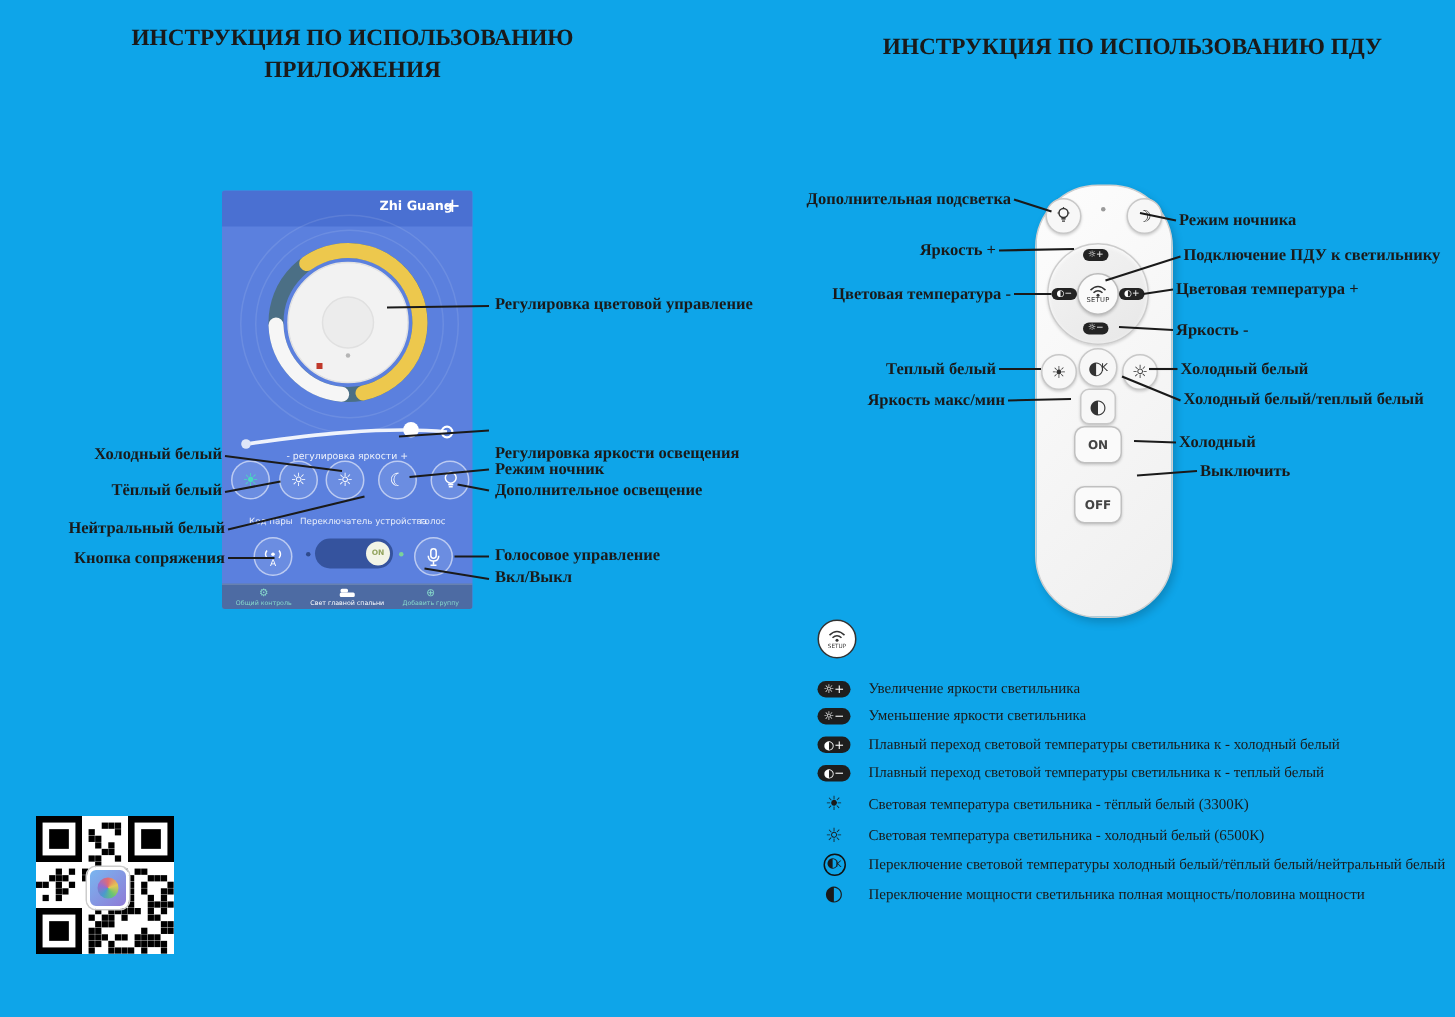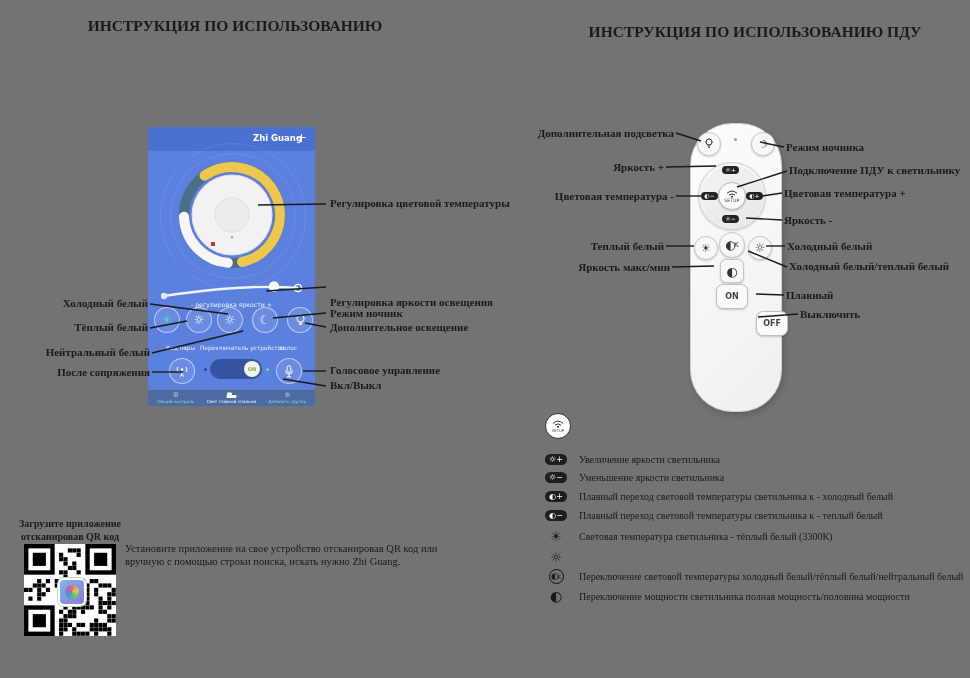--- a/index.html
+++ b/index.html
@@ -1,16 +1,16 @@
 <!DOCTYPE html>
 <html><head>
 <meta charset="utf-8">
 <style>
   html,body{margin:0;padding:0;background:#fff;}
-  .page{position:relative;width:970px;height:678px;background:#737373;overflow:hidden;
+  .page{position:relative;width:970px;height:678px;background:#0ea5e9;overflow:hidden;
         font-family:"Liberation Serif",serif;color:#1a1a1a;}
   .abs{position:absolute;}
   
   .doc-title{font-weight:bold;font-size:15.5px;text-align:center;line-height:1.35;}
   
   .lbl{font-size:11px;font-weight:bold;white-space:nowrap;}
   .lbl.r{text-align:right;}
   svg.lines{position:absolute;left:0;top:0;width:970px;height:678px;pointer-events:none;}
   svg.lines line{stroke:#1a1a1a;stroke-width:1.4;}
   
@@ -75,20 +75,21 @@
   .appicon .swirl{width:14px;height:14px;border-radius:50%;
            background:conic-gradient(#e66,#ec4,#6c6,#49c,#96c,#e66);opacity:.9;}
 </style>
 </head>
 <body>
 
 <div class="page">
 
   <div class="abs doc-title" style="left:40px;top:16px;width:390px;">
     <div>ИНСТРУКЦИЯ ПО ИСПОЛЬЗОВАНИЮ</div>
+    <div>ПРИЛОЖЕНИЯ</div>
   </div>
   <div class="abs doc-title" style="left:545px;top:22px;width:420px;">
     <div>ИНСТРУКЦИЯ ПО ИСПОЛЬЗОВАНИЮ ПДУ</div>
   </div>
 
   <div class="abs phone">
     <div class="phone-header">
       <div class="phone-title">Zhi Guang</div>
       <div class="phone-plus">+</div>
     </div>
@@ -177,23 +178,23 @@
       <div class="navitem nav-teal">
         <span class="glyph">⊕</span>
         <span class="t">Добавить группу</span>
       </div>
     </div>
   </div>
 
   <div class="abs lbl r" style="right:822px;top:297px;">Холодный белый</div>
   <div class="abs lbl r" style="right:822px;top:321px;">Тёплый белый</div>
   <div class="abs lbl r" style="right:820px;top:346px;padding-left:44px;">Нейтральный белый</div>
-  <div class="abs lbl r" style="right:820px;top:366px;">После сопряжения</div>
-
-  <div class="abs lbl" style="left:330px;top:197px;">Регулировка цветовой температуры</div>
+  <div class="abs lbl r" style="right:820px;top:366px;">Кнопка сопряжения</div>
+
+  <div class="abs lbl" style="left:330px;top:197px;">Регулировка цветовой управление</div>
   <div class="abs lbl" style="left:330px;top:280px;margin-top:16px;">Регулировка яркости освещения</div>
   <div class="abs lbl" style="left:330px;top:307px;">Режим ночник</div>
   <div class="abs lbl" style="left:330px;top:321px;">Дополнительное освещение</div>
   <div class="abs lbl" style="left:330px;top:364px;">Голосовое управление</div>
   <div class="abs lbl" style="left:330px;top:379px;">Вкл/Выкл</div>
 
   <div class="abs remote">
 
     <div class="rbtn" style="left:6px;top:8px;width:22px;height:22px;">
       <svg width="10" height="12" viewBox="0 0 10 12">
@@ -235,36 +236,36 @@
     </div>
     <div class="rbtn" style="left:57px;top:112px;width:22px;height:22px;font-size:12px;">
       <span>☼</span>
     </div>
 
     <div class="rbtn" style="left:29px;top:135px;width:22px;height:22px;border-radius:6px;font-size:13px;">
       <span>◐</span>
     </div>
 
     <div class="onoff" style="top:160px;">ON</div>
-    <div class="onoff" style="top:187px;margin-left:40px;">OFF</div>
+    <div class="onoff" style="top:200px;">OFF</div>
   </div>
 
   <div class="abs lbl r" style="right:296px;top:127px;">Дополнительная подсветка</div>
   <div class="abs lbl r" style="right:306px;top:161px;">Яркость +</div>
   <div class="abs lbl r" style="right:296px;top:190px;">Цветовая температура -</div>
   <div class="abs lbl r" style="right:306px;top:240px;">Теплый белый</div>
   <div class="abs lbl r" style="right:300px;top:261px;">Яркость макс/мин</div>
 
   <div class="abs lbl" style="left:786px;top:141px;">Режим ночника</div>
   <div class="abs lbl" style="left:789px;top:164px;">Подключение ПДУ к светильнику</div>
   <div class="abs lbl" style="left:784px;top:187px;">Цветовая температура +</div>
   <div class="abs lbl" style="left:784px;top:214px;">Яркость -</div>
   <div class="abs lbl" style="left:787px;top:240px;">Холодный белый</div>
   <div class="abs lbl" style="left:789px;top:260px;">Холодный белый/теплый белый</div>
-  <div class="abs lbl" style="left:786px;top:289px;">Плавный</div>
+  <div class="abs lbl" style="left:786px;top:289px;">Холодный</div>
   <div class="abs lbl" style="left:800px;top:308px;">Выключить</div>
 
   <svg class="lines">
     <line x1="150" y1="304" x2="228" y2="314"></line>
     <line x1="150" y1="328" x2="187" y2="321"></line>
     <line x1="152" y1="353" x2="243" y2="331"></line>
     <line x1="152" y1="372" x2="183" y2="372"></line>
     <line x1="326" y1="204" x2="258" y2="205"></line>
     <line x1="326" y1="287" x2="266" y2="291"></line>
     <line x1="326" y1="313" x2="273" y2="318"></line>
@@ -312,39 +313,36 @@
   <div class="legend-row" style="top:510px;">
     <span class="lpill">◐−</span>
     <span class="txt">Плавный переход световой температуры светильника к - теплый белый</span>
   </div>
   <div class="legend-row" style="top:529px;">
     <span class="lsun">☀</span>
     <span class="txt">Световая температура светильника - тёплый белый (3300К)</span>
   </div>
   <div class="legend-row" style="top:550px;">
     <span class="lsun">☼</span>
+    <span class="txt">Световая температура светильника - холодный белый (6500К)</span>
   </div>
   <div class="legend-row" style="top:569px;">
     <span class="lck">
       <span class="ck-circle">
           <span>◐</span>
           <span style="font-size:6px;margin-left:-2px;">K</span>
         </span>
     </span>
     <span class="txt">Переключение световой температуры холодный белый/тёплый белый/нейтральный белый</span>
   </div>
   <div class="legend-row" style="top:588px;">
     <span class="lsun" style="font-size:14px;">◐</span>
     <span class="txt">Переключение мощности светильника полная мощность/половина мощности</span>
   </div>
 
-  <div class="abs qr-head" style="left:14px;top:518px;width:112px;">
-    <div>Загрузите приложение</div>
-    <div>отсканировав QR код</div>
-  </div>
   <div class="abs" style="left:24px;top:544px;width:92px;height:92px;">
     <svg id="qr-svg" width="92" height="92">
         <rect x="0" y="0" width="92" height="92" fill="#fff"></rect>
         <rect x="43.80952380952381" y="4.380952380952381" width="4.161904761904762" height="4.161904761904762" fill="#000"></rect>
         <rect x="48.1904761904762" y="4.380952380952381" width="4.161904761904762" height="4.161904761904762" fill="#000"></rect>
         <rect x="52.57142857142858" y="4.380952380952381" width="4.161904761904762" height="4.161904761904762" fill="#000"></rect>
         <rect x="35.04761904761905" y="8.761904761904763" width="4.161904761904762" height="4.161904761904762" fill="#000"></rect>
         <rect x="52.57142857142858" y="8.761904761904763" width="4.161904761904762" height="4.161904761904762" fill="#000"></rect>
         <rect x="35.04761904761905" y="13.142857142857144" width="4.161904761904762" height="4.161904761904762" fill="#000"></rect>
         <rect x="39.42857142857143" y="13.142857142857144" width="4.161904761904762" height="4.161904761904762" fill="#000"></rect>
@@ -467,15 +465,14 @@
         <rect x="70.0952380952381" y="8.761904761904763" width="13.142857142857144" height="13.142857142857144" fill="#000"></rect>
         <rect x="0" y="61.33333333333334" width="30.66666666666667" height="30.66666666666667" fill="#000"></rect>
         <rect x="4.380952380952381" y="65.71428571428572" width="21.904761904761905" height="21.904761904761905" fill="#fff"></rect>
         <rect x="8.761904761904763" y="70.0952380952381" width="13.142857142857144" height="13.142857142857144" fill="#000"></rect>
       </svg>
     <div class="appicon">
         <div class="swirl"></div>
       </div>
   </div>
 
-  <div class="abs para" style="left:125px;top:542px;width:348px;">Установите приложение на свое устройство отсканировав QR код или вручную с помощью строки поиска, искать нужно Zhi Guang.</div>
 
 </div>
 
 </body></html>

